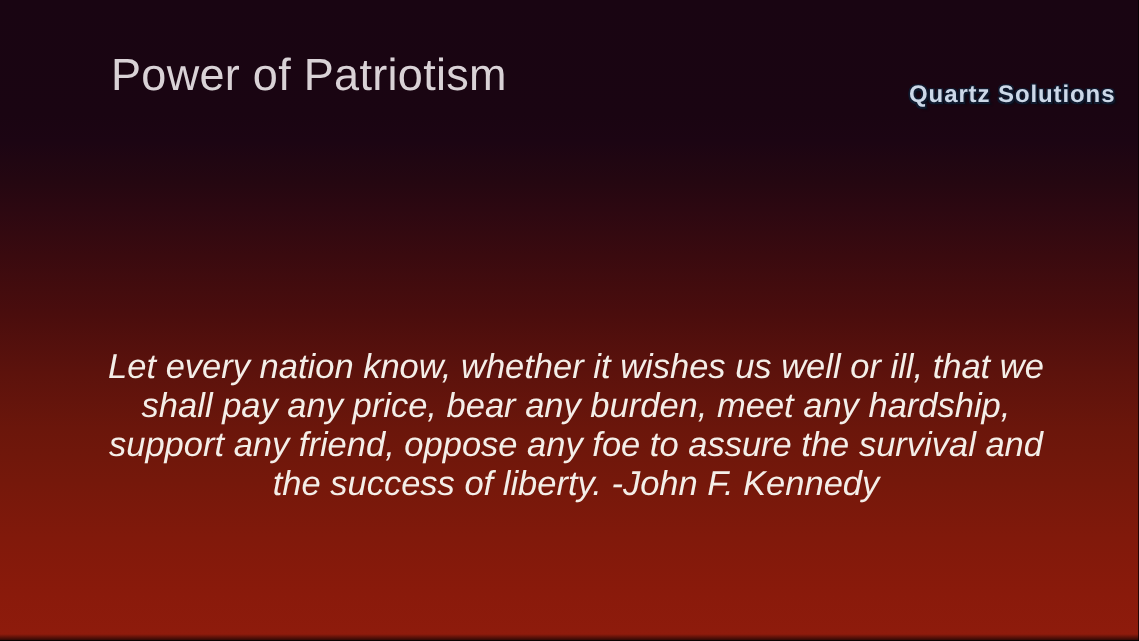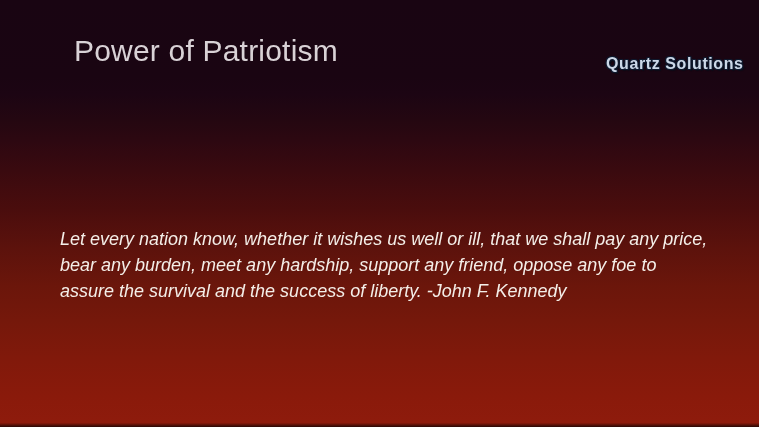--- a/index.html
+++ b/index.html
@@ -71,26 +71,26 @@
        2px  2px 1px rgba(8,12,24,0.85);
     margin-top: 32px;
   }
 
   
   .quote {
     position: absolute;
     left: 60px;
     top: 208px;
     width: 648px;
-    font-size: 18px;
+    font-size: 23px;
     font-style: italic;
     font-weight: 400;
     line-height: 26px;
     color: #f4eee8;
-    text-align: left;
+    text-align: center;
   }
 </style>
 </head>
 <body>
 
 <div class="slide">
 
   <h1 class="slide-title">Power of Patriotism</h1>
 
   <div class="logo">Quartz Solutions</div>

